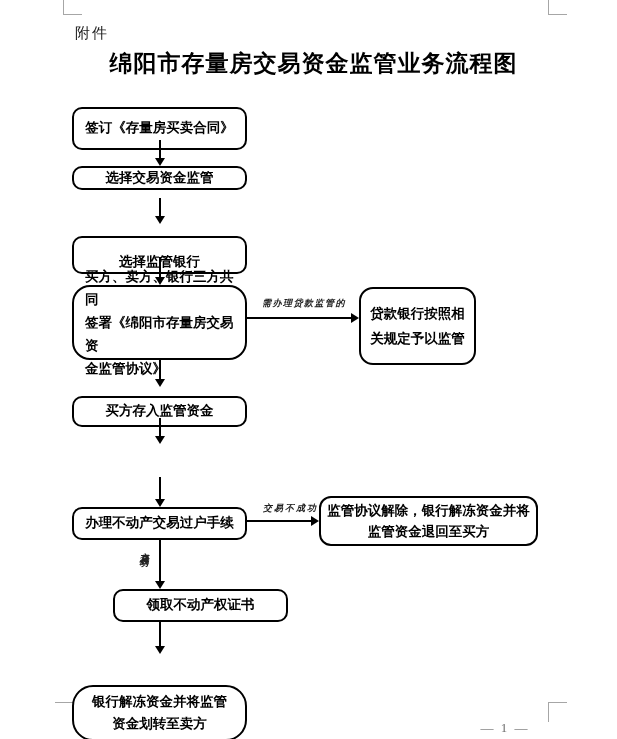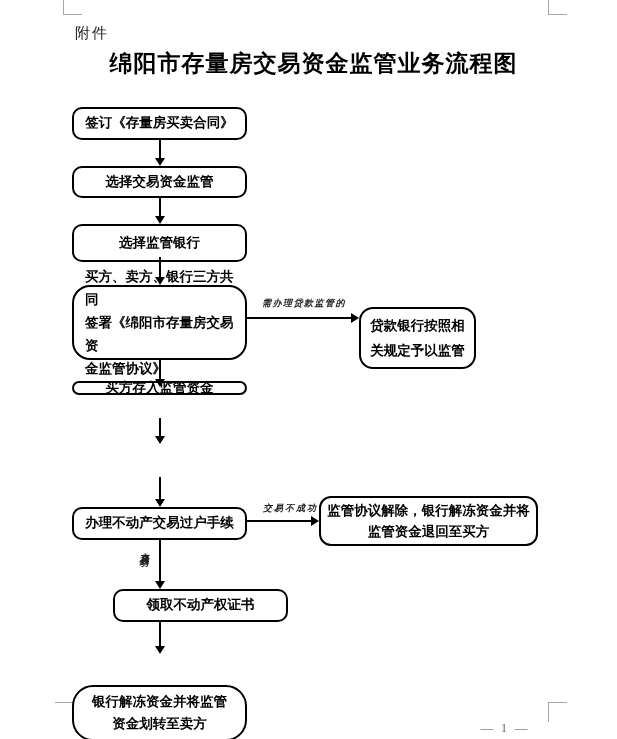--- a/index.html
+++ b/index.html
@@ -28,32 +28,32 @@
     border:2px solid #000;
     border-radius:10px;
     display:flex;flex-direction:column;
     justify-content:center;align-items:center;
     font-size:13.5px;font-weight:600;
     line-height:1.5;
     text-align:center;
   }
   .box .line{display:block;}
   .b-main{left:72px;width:175px;}
-  .b1{top:107px;height:33px;text-align:center;}
-  .b2{top:166px;height:32px;text-align:right;}
-  .b3{top:224px;height:38px;}
+  .b1{top:107px;height:43px;text-align:center;}
+  .b2{top:166px;height:24px;text-align:right;}
+  .b3{top:236px;height:38px;justify-content:flex-end;}
   .b4{top:285px;height:75px;border-radius:18px;
       align-items:flex-start;text-align:left;
       padding-left:11px;line-height:23px;}
-  .b5{top:381px;height:14px;}
+  .b5{top:396px;height:31px;}
   .b6{top:444px;height:33px;}
   .b7{top:507px;height:33px;}
   .b8{top:589px;height:33px;margin-left:41px;}
   .b9{top:685px;height:56px;border-radius:21px;line-height:22px;}
-  .b-loan{left:359px;top:287px;width:117px;height:62px;border-radius:14px;line-height:25px;margin-top:20px;}
+  .b-loan{left:359px;top:287px;width:117px;height:78px;border-radius:14px;line-height:25px;}
   .b-fail{left:319px;top:496px;width:219px;height:50px;border-radius:12px;line-height:21px;}
   .vline{position:absolute;width:2px;background:#000;left:159px;}
   .head-down{
     position:absolute;left:155px;width:0;height:0;
     border-left:5px solid transparent;border-right:5px solid transparent;
     border-top:8px solid #000;
   }
   .hline{position:absolute;height:2px;background:#000;}
   .head-right{
     position:absolute;width:0;height:0;

